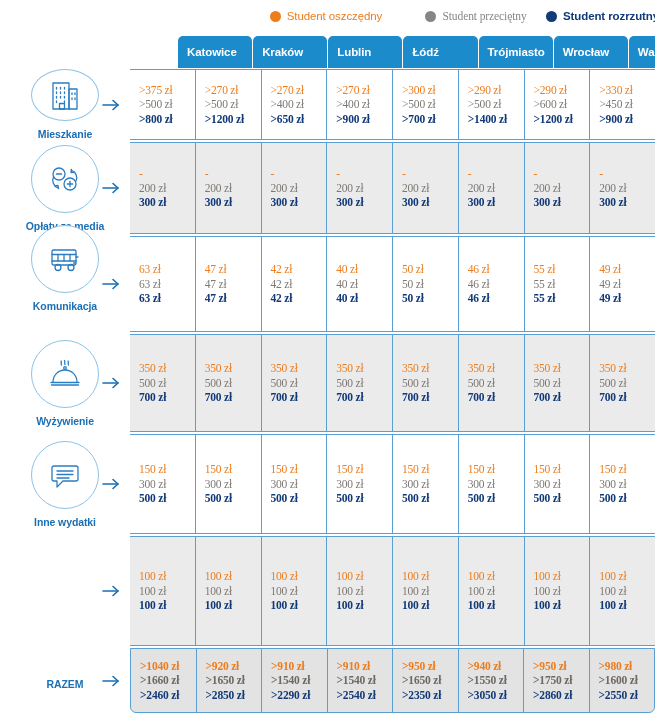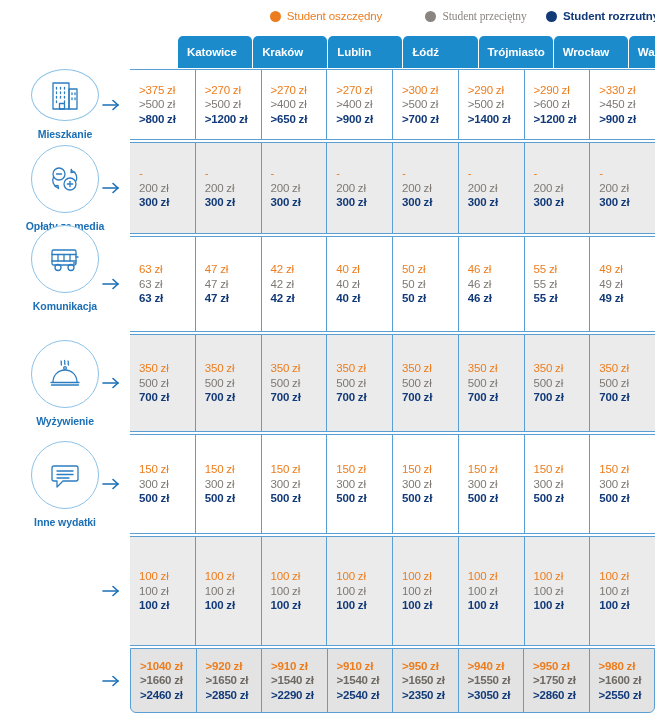--- a/index.html
+++ b/index.html
@@ -129,20 +129,21 @@
   }
   .hcell:last-child { margin-right: 0; }
 
   .drow {
     position: absolute;
     left: 0;
     width: 525px;
     display: flex;
     border-top: 1.4px solid #5a9fd4;
     border-bottom: 1.4px solid #5a9fd4;
+    font-family: Liberation Serif, serif;
   }
   .drow.alt { background: #ebebeb; }
   .drow.total {
     background: #e3e3e3;
     border: 1.4px solid #5a9fd4;
     border-radius: 0 0 6px 6px;
   }
   .dcell {
     flex: 1 1 0;
     border-right: 1.4px solid #5a9fd4;
@@ -308,20 +309,23 @@
           <line x1="3" y1="8" x2="18" y2="8"></line>
           <polyline points="13,3.5 18,8 13,12.5"></polyline>
         </svg>
       </div>
       <div class="arrow" style="top: 547px;">
         <svg width="22" height="16" viewBox="0 0 22 16" fill="none" stroke="#1b6fb4" stroke-width="1.6" stroke-linecap="round" stroke-linejoin="round">
           <line x1="3" y1="8" x2="18" y2="8"></line>
           <polyline points="13,3.5 18,8 13,12.5"></polyline>
         </svg>
       </div>
+      <div class="cat" style="top: 612px; height: 65px;">
+        <div class="cat-label">RAZEM</div>
+      </div>
       <div class="arrow" style="top: 636.5px;">
         <svg width="22" height="16" viewBox="0 0 22 16" fill="none" stroke="#1b6fb4" stroke-width="1.6" stroke-linecap="round" stroke-linejoin="round">
           <line x1="3" y1="8" x2="18" y2="8"></line>
           <polyline points="13,3.5 18,8 13,12.5"></polyline>
         </svg>
       </div>
     </div>
   <div class="table">
     <div class="hrow">
         <div class="hcell">Katowice</div>

